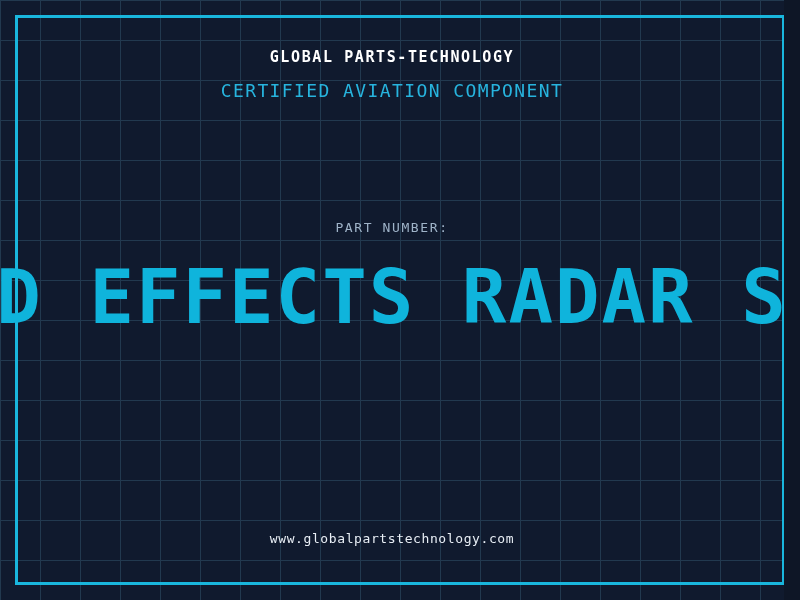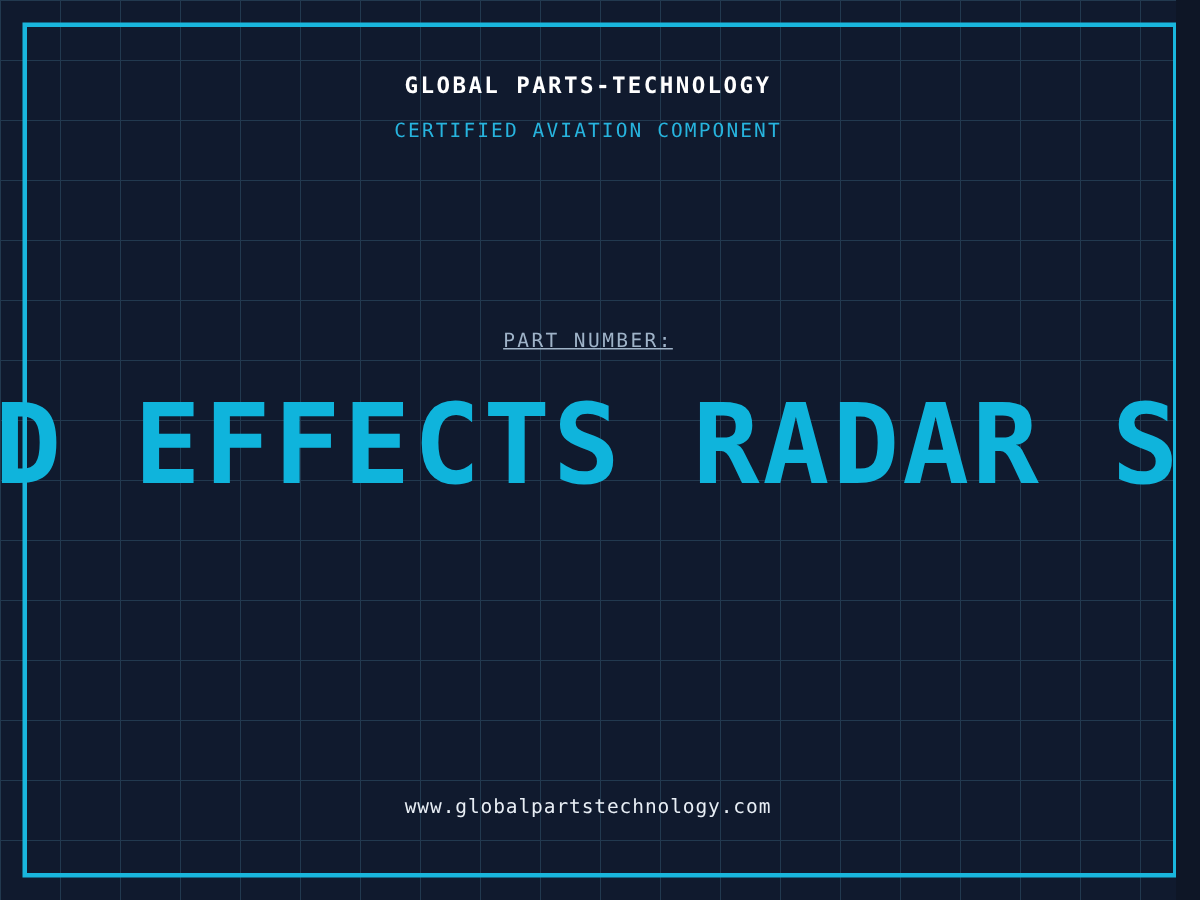--- a/index.html
+++ b/index.html
@@ -45,30 +45,29 @@
     top: 48px;
     color: #ffffff;
     font-size: 15px;
     font-weight: bold;
     letter-spacing: 1.6px;
   }
 
   #subtitle {
     top: 80px;
     color: #27b4de;
-    font-size: 13px;
+    font-size: 18px;
     letter-spacing: 1.4px;
   }
 
   #pn-label {
     top: 220px;
     color: #9fb3c8;
     font-size: 13px;
     letter-spacing: 1.6px;
-    text-decoration: underline;
   }
 
   
   #headline-wrap {
     position: absolute;
     top: 255px;
     left: 0;
     width: 100%;
     height: 85px;
     overflow: hidden;

